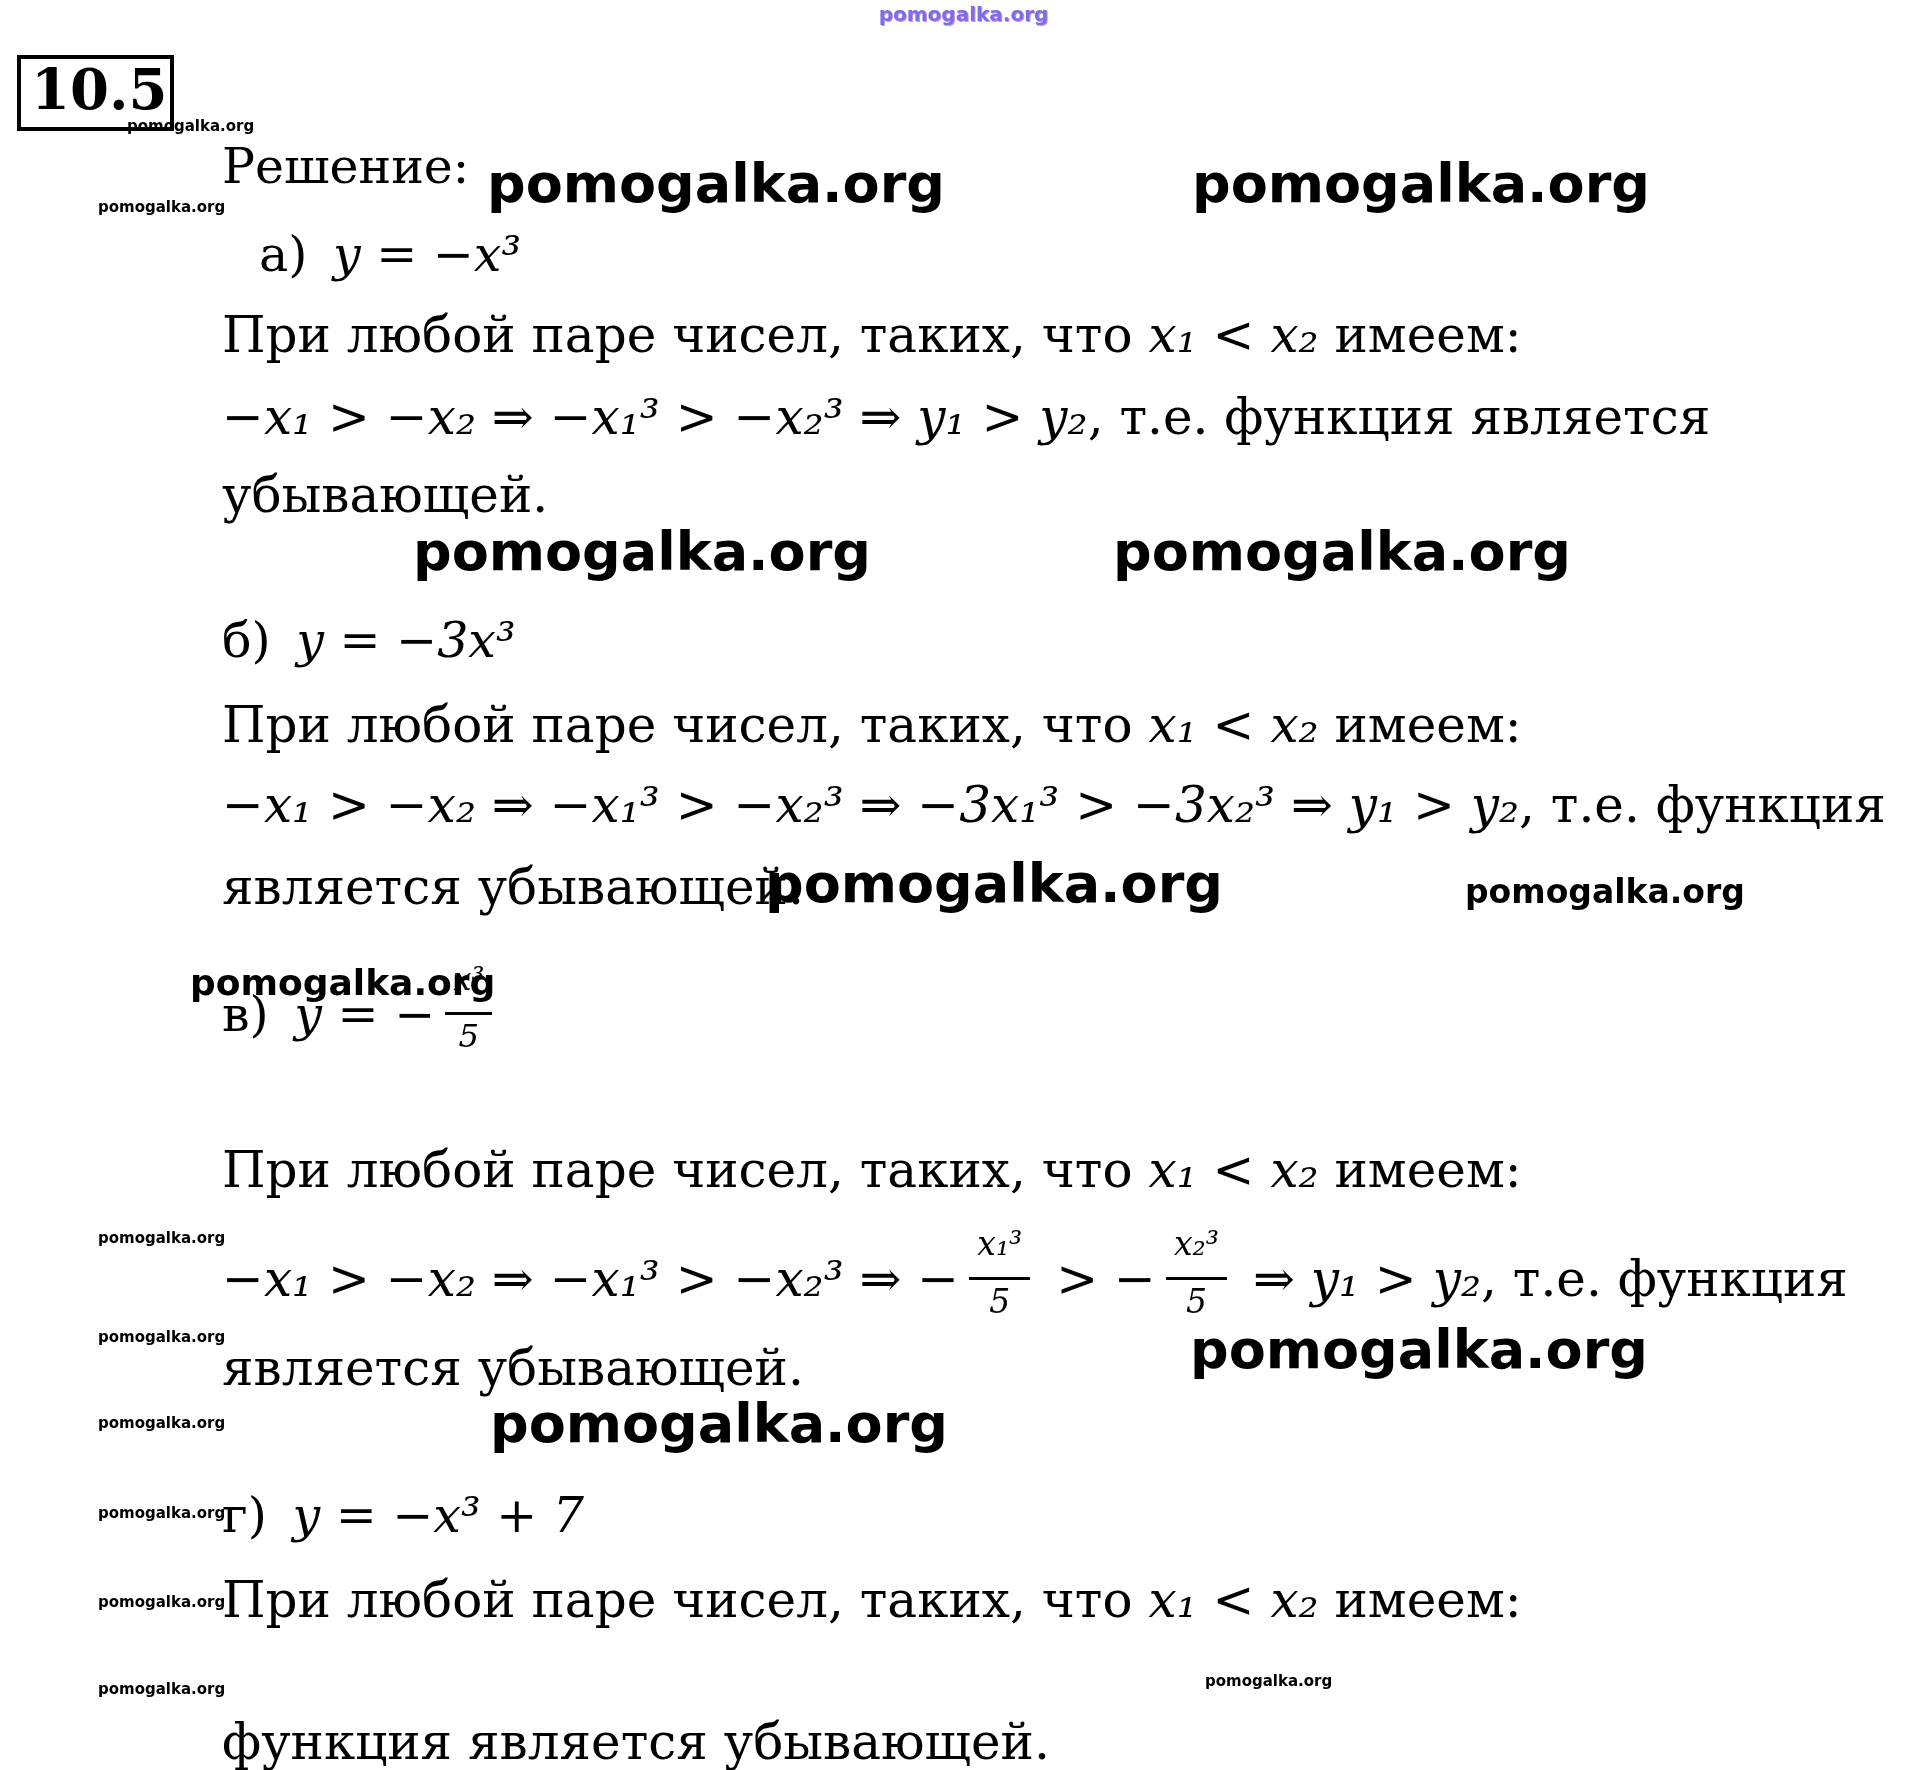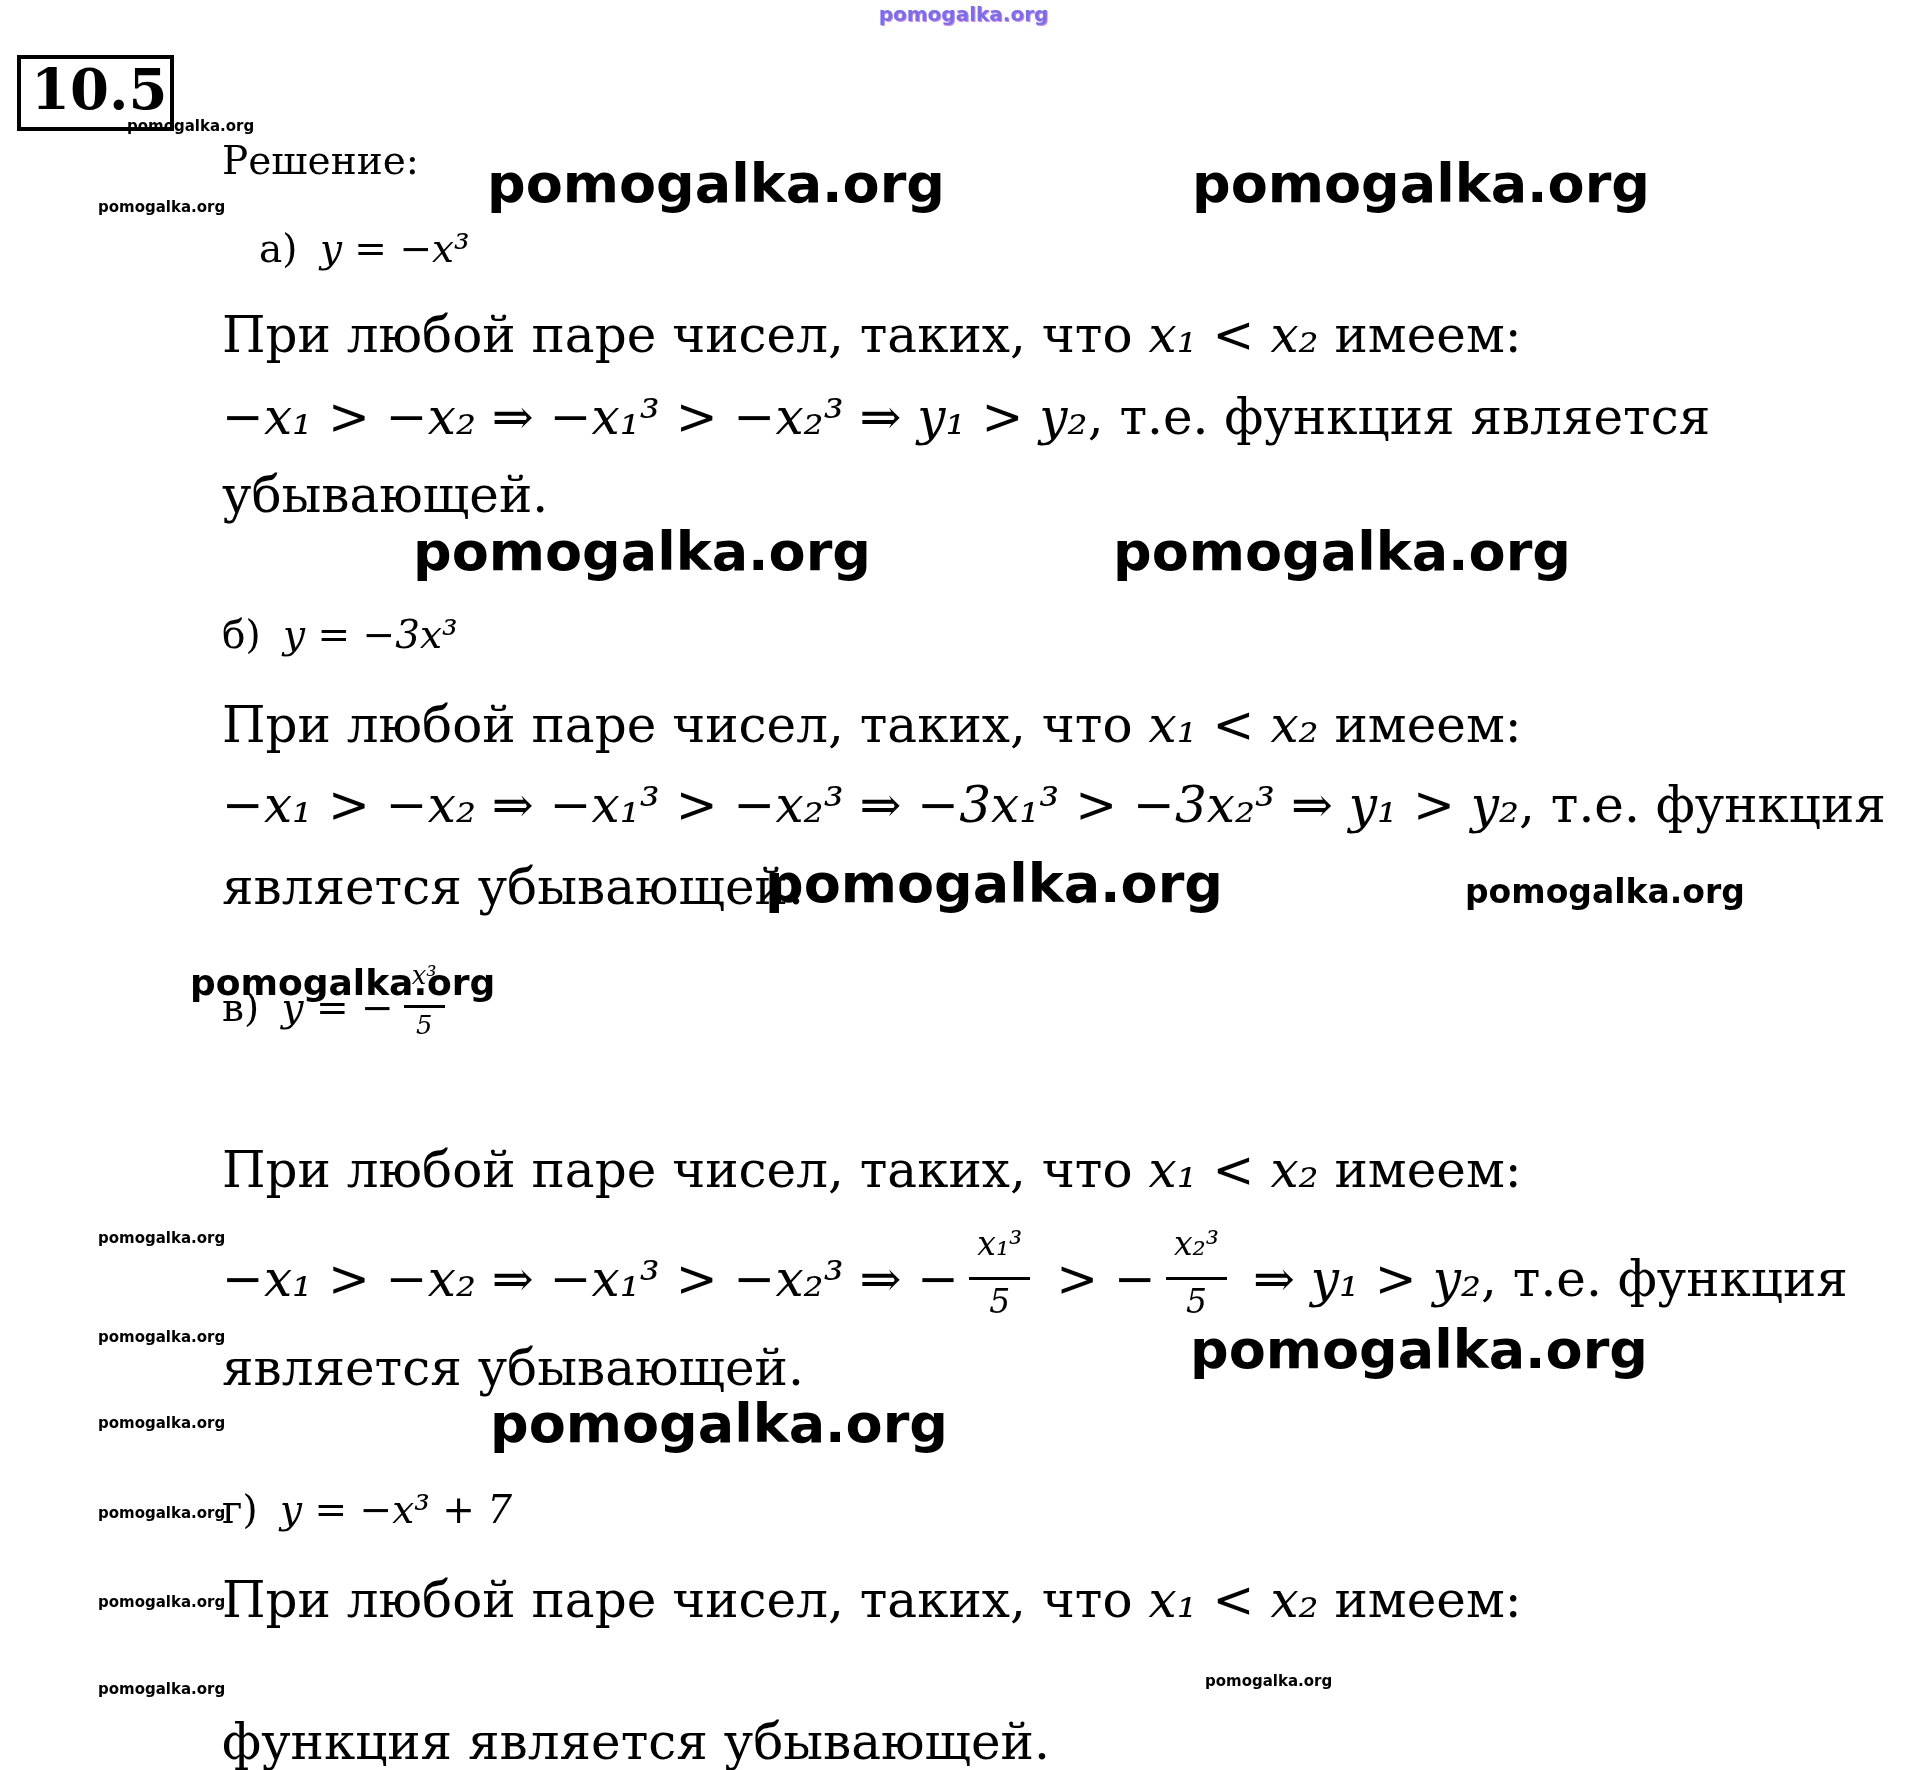--- a/index.html
+++ b/index.html
@@ -18,21 +18,21 @@
   }
   .abs {
     position: absolute;
     white-space: nowrap;
   }
   .body-line {
     font-size: 50px;
     line-height: 1.2;
   }
   .eq-line {
-    font-size: 39px;
+    font-size: 49px;
     line-height: 1.2;
   }
   .math {
     font-style: italic;
   }
   .upright {
     font-style: normal;
   }
   .label {
     font-style: normal;

